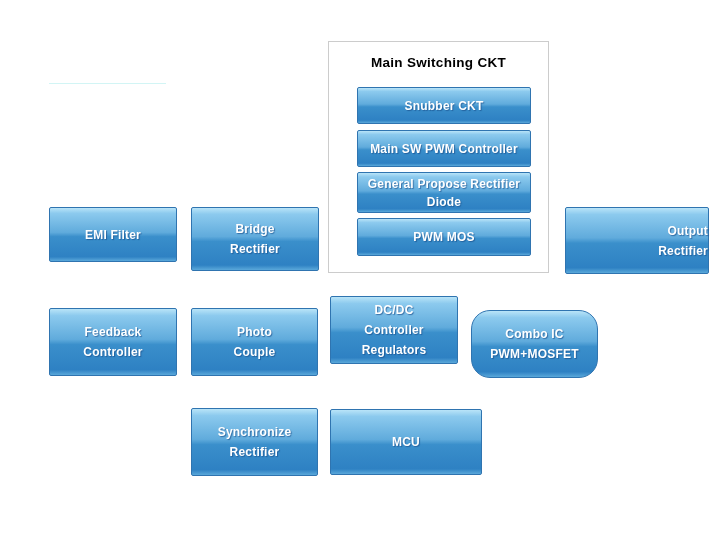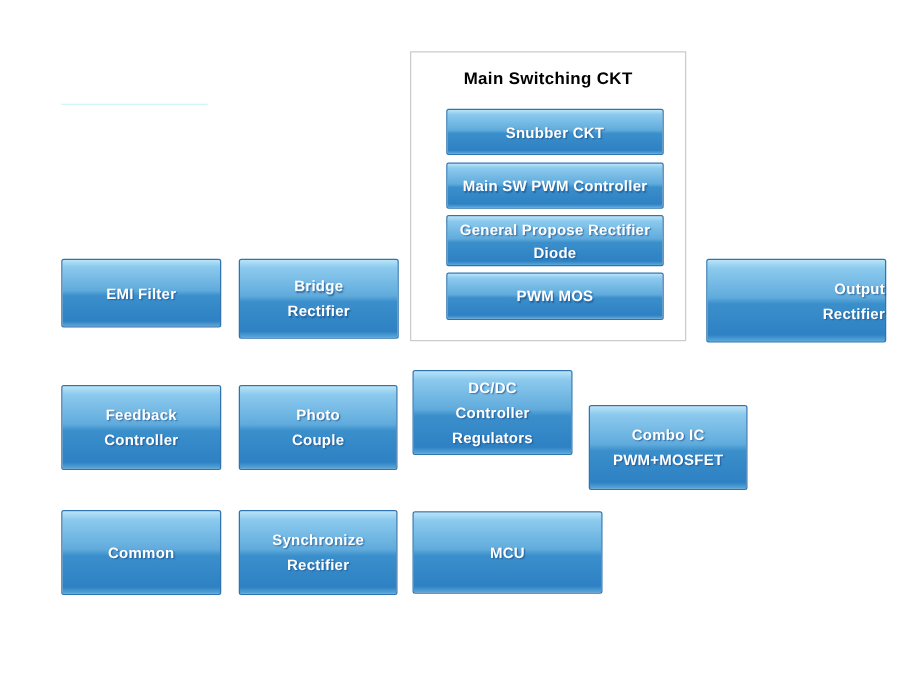--- a/index.html
+++ b/index.html
@@ -122,28 +122,25 @@
     <span>Photo</span>
     <span>Couple</span>
   </div>
 
   <div class="block" style="left:330px; top:296px; width:128px; height:68px;">
     <span>DC/DC</span>
     <span>Controller</span>
     <span>Regulators</span>
   </div>
 
-  <div class="block" style="left:471px; top:324px; width:127px; height:68px;">
+  <div class="block" style="left:471px; top:310px; width:127px; height:68px;border-radius:19px;">
     <span>Combo IC</span>
     <span>PWM+MOSFET</span>
   </div>
 
-  <div class="block" style="left:49px; top:408px; width:128px; height:68px;">
-    <span>Common</span>
-  </div>
 
   <div class="block" style="left:191px; top:408px; width:127px; height:68px;">
     <span>Synchronize</span>
     <span>Rectifier</span>
   </div>
 
   <div class="block" style="left:330px; top:409px; width:152px; height:66px;">
     <span>MCU</span>
   </div>
 

